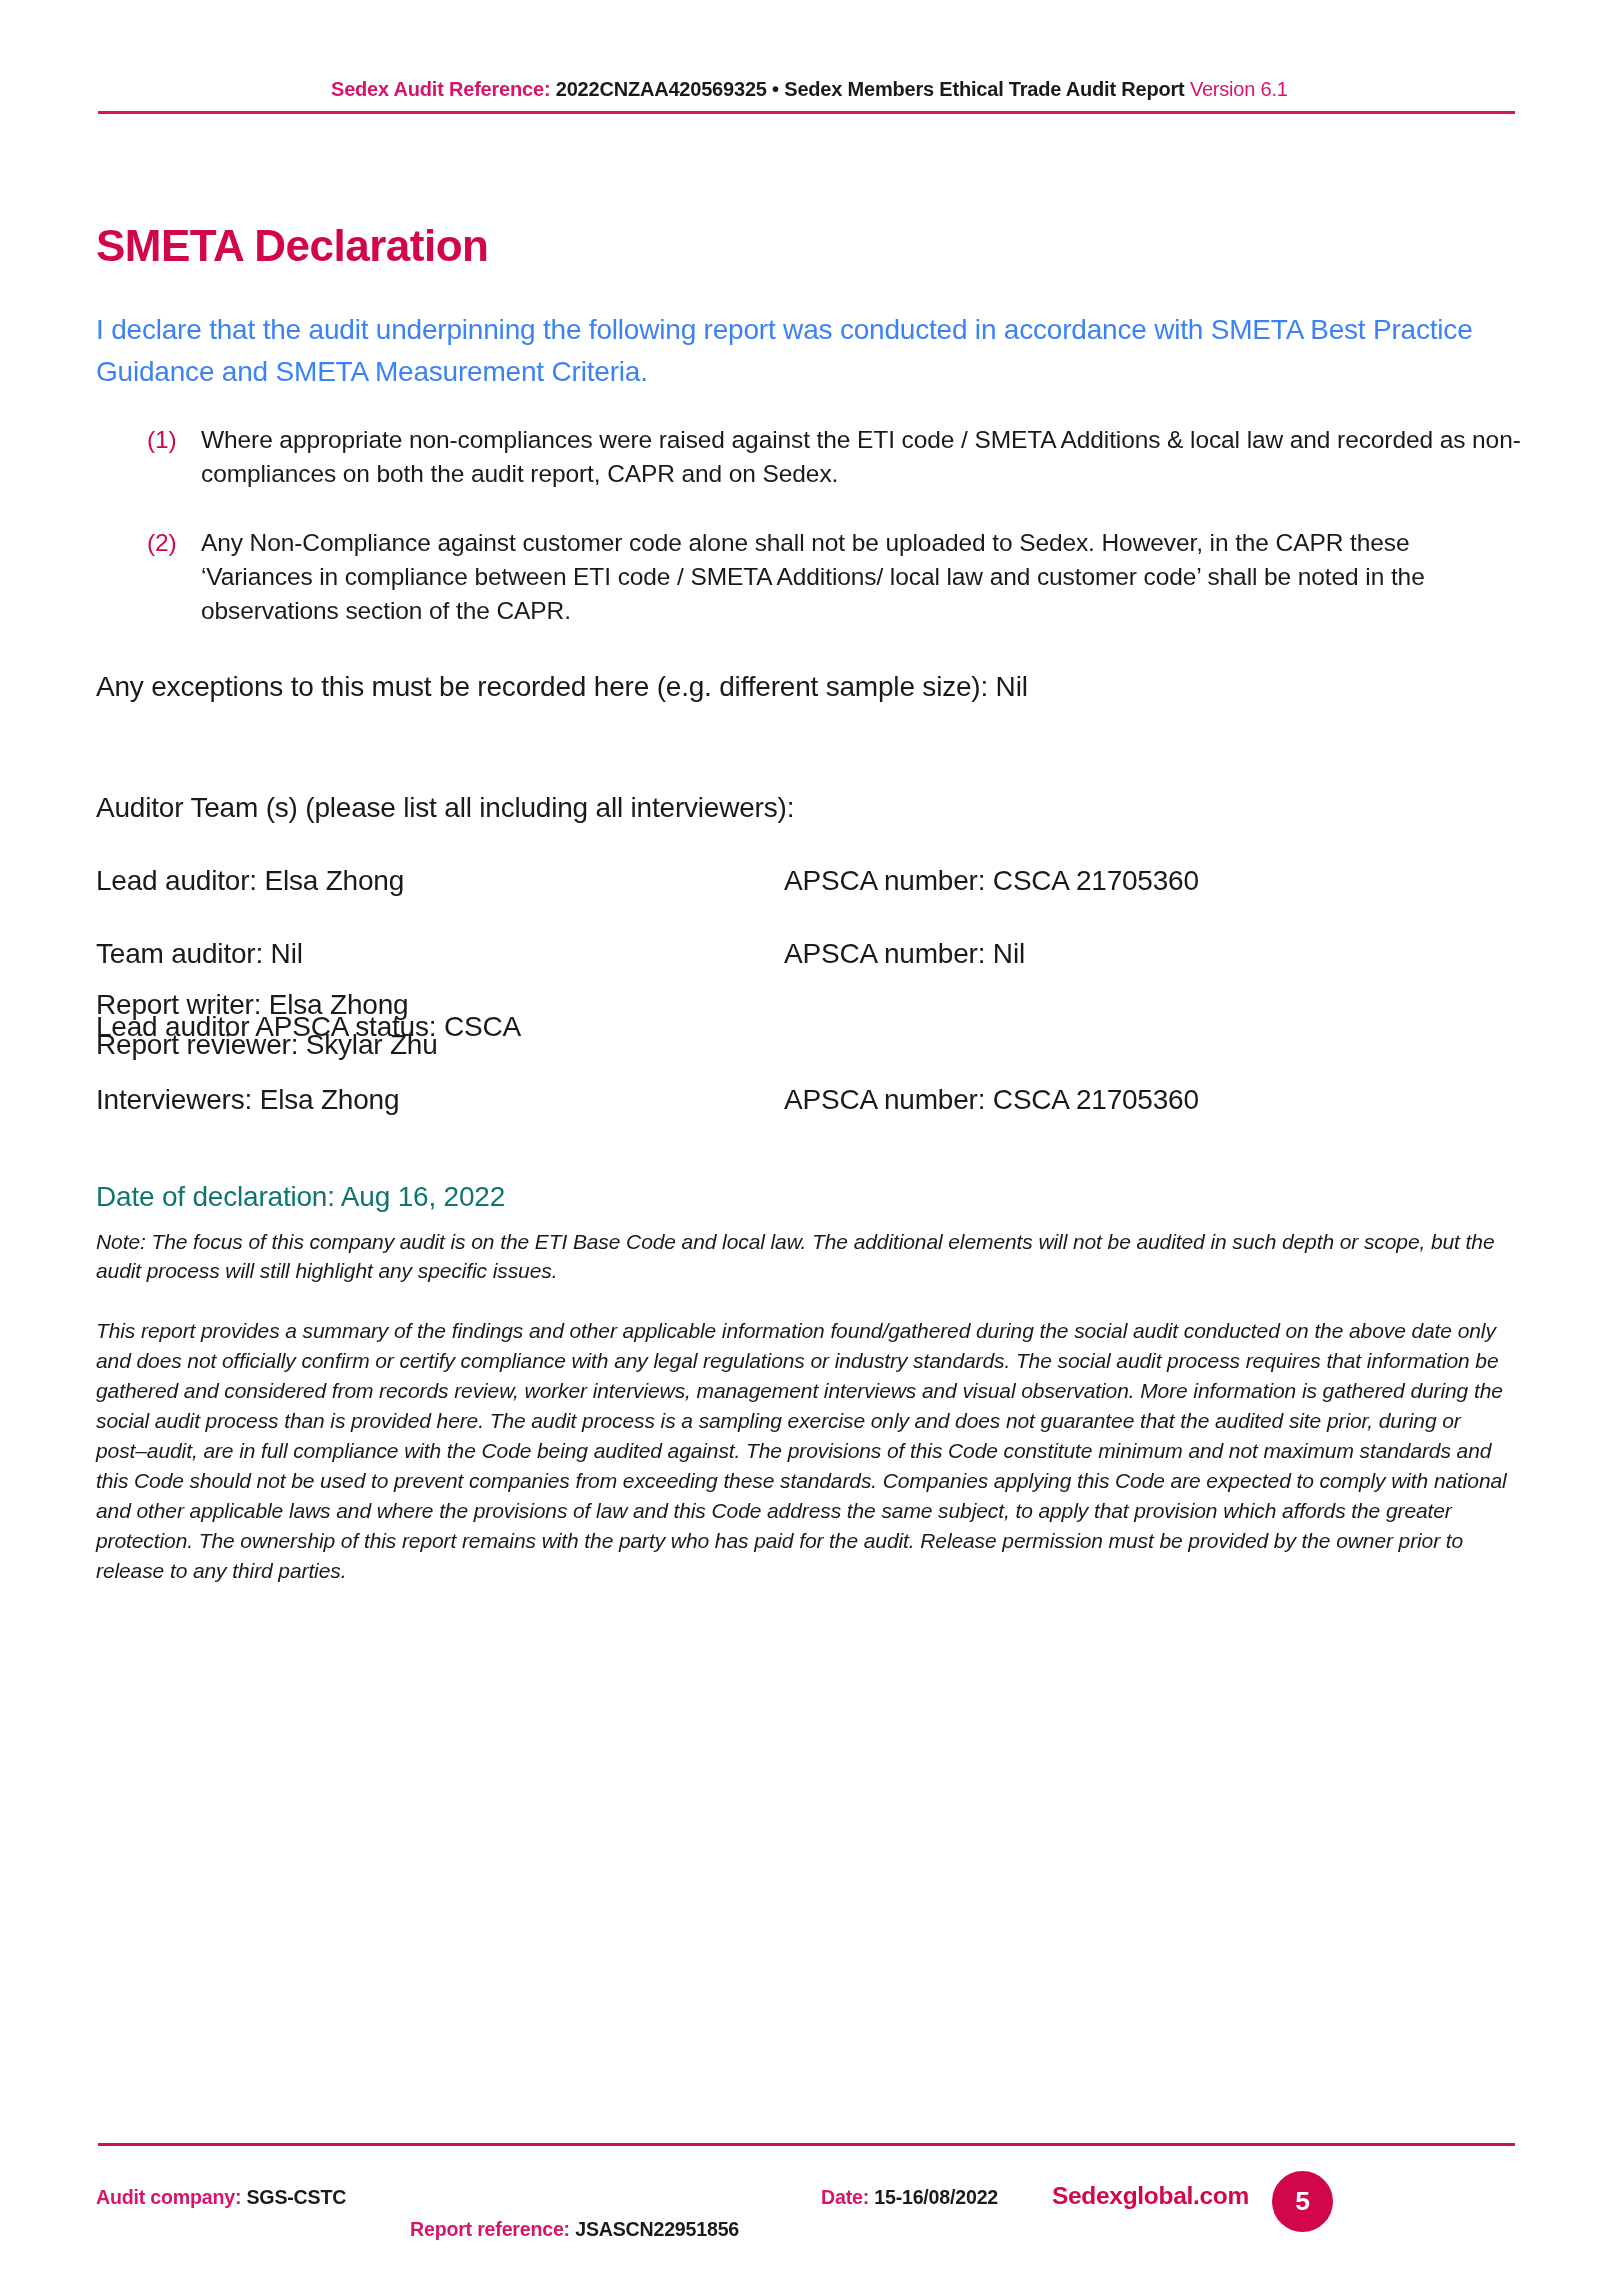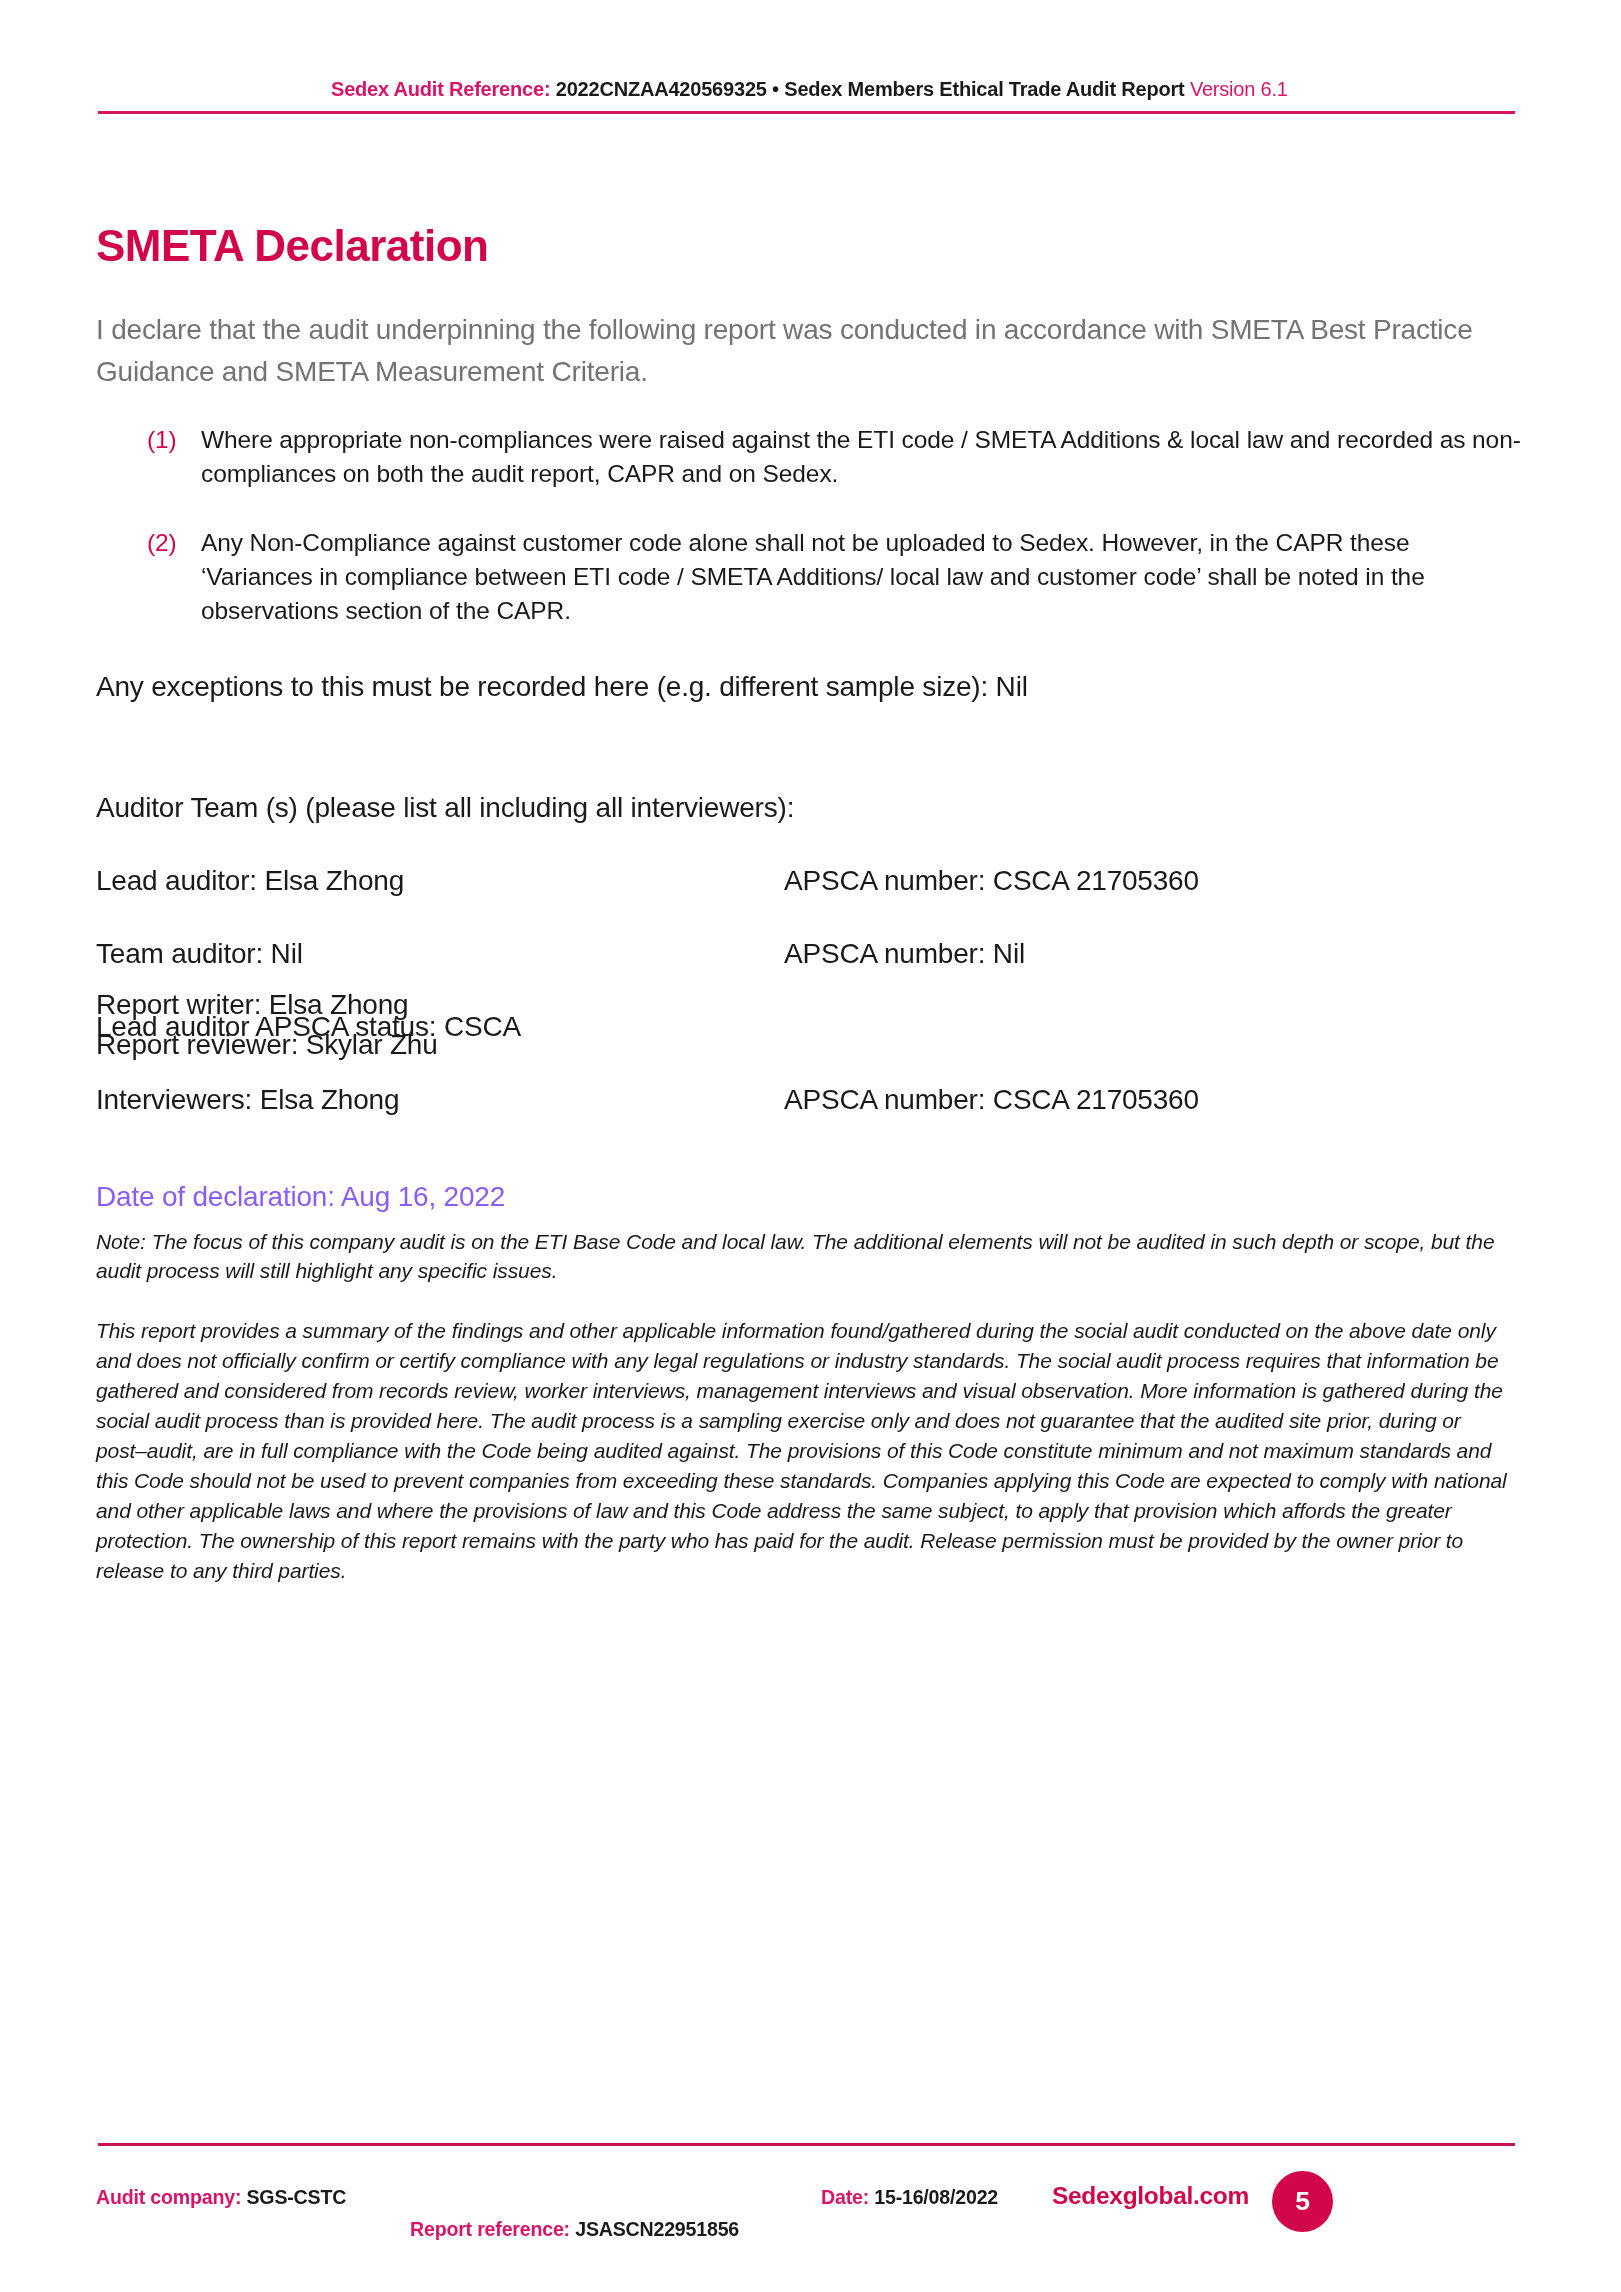--- a/index.html
+++ b/index.html
@@ -121,21 +121,21 @@
     letter-spacing: -0.5px;
   }
 
   .intro {
     position: absolute;
     left: 96px;
     top: 309px;
     width: 1429px;
     font-size: 28px;
     line-height: 42px;
-    color: #737373;
+    color: #3b82f6;
     letter-spacing: -0.2px;
   }
 
   .numlist {
     position: absolute;
     left: 147px;
     top: 423px;
     width: 1380px;
   }
   .numitem {
@@ -194,21 +194,21 @@
     line-height: 40px;
     color: #1a1a1a;
     letter-spacing: -0.2px;
   }
 
   .decl-date {
     position: absolute;
     left: 96px;
     top: 1181px;
     font-size: 28px;
-    color: #8b5cf6;
+    color: #0f766e;
     letter-spacing: -0.2px;
   }
 
   .note {
     position: absolute;
     left: 96px;
     top: 1227px;
     width: 1409px;
     font-size: 21px;
     line-height: 29px;

